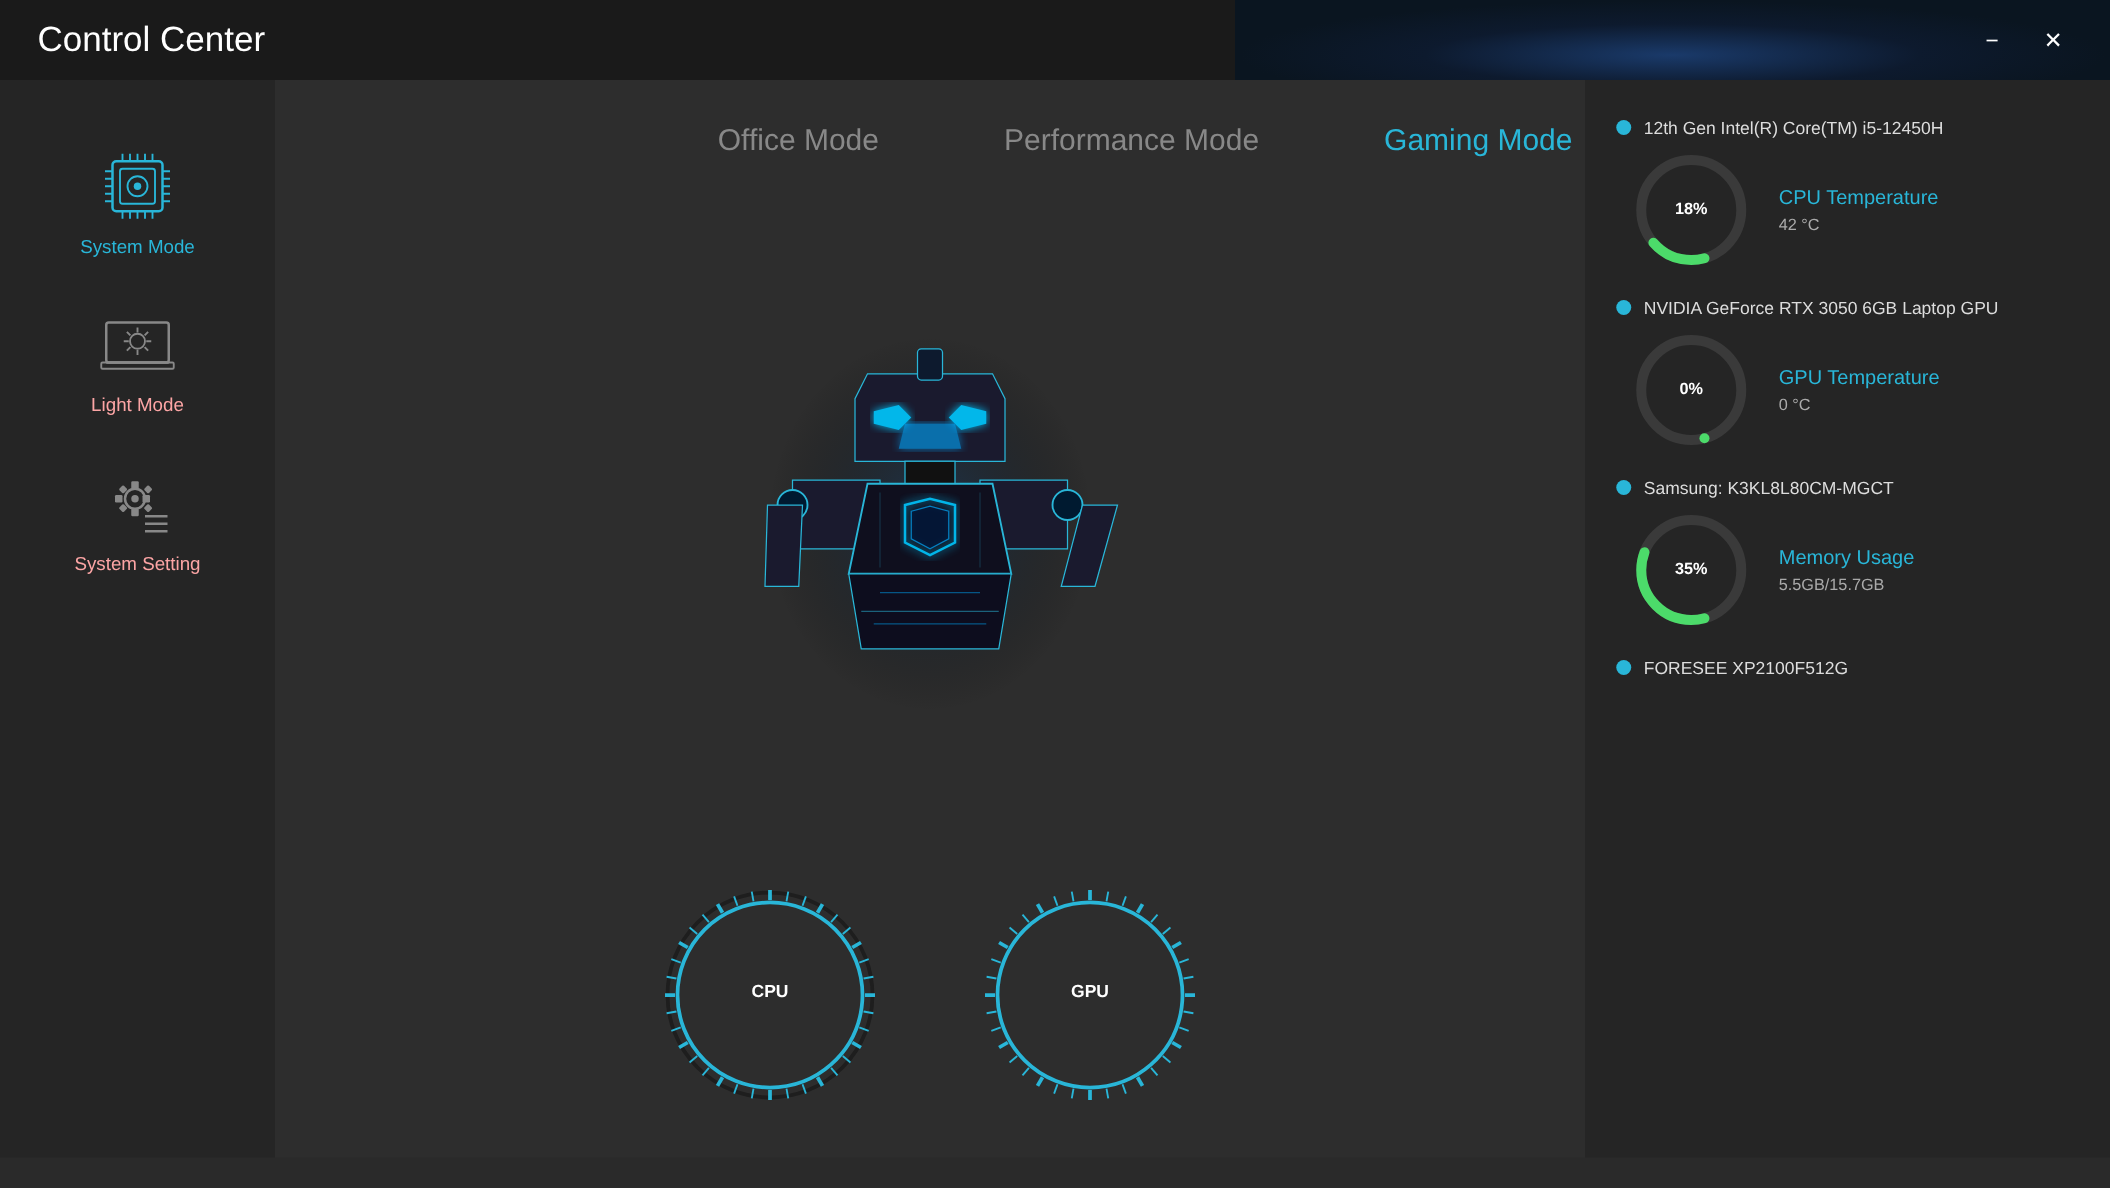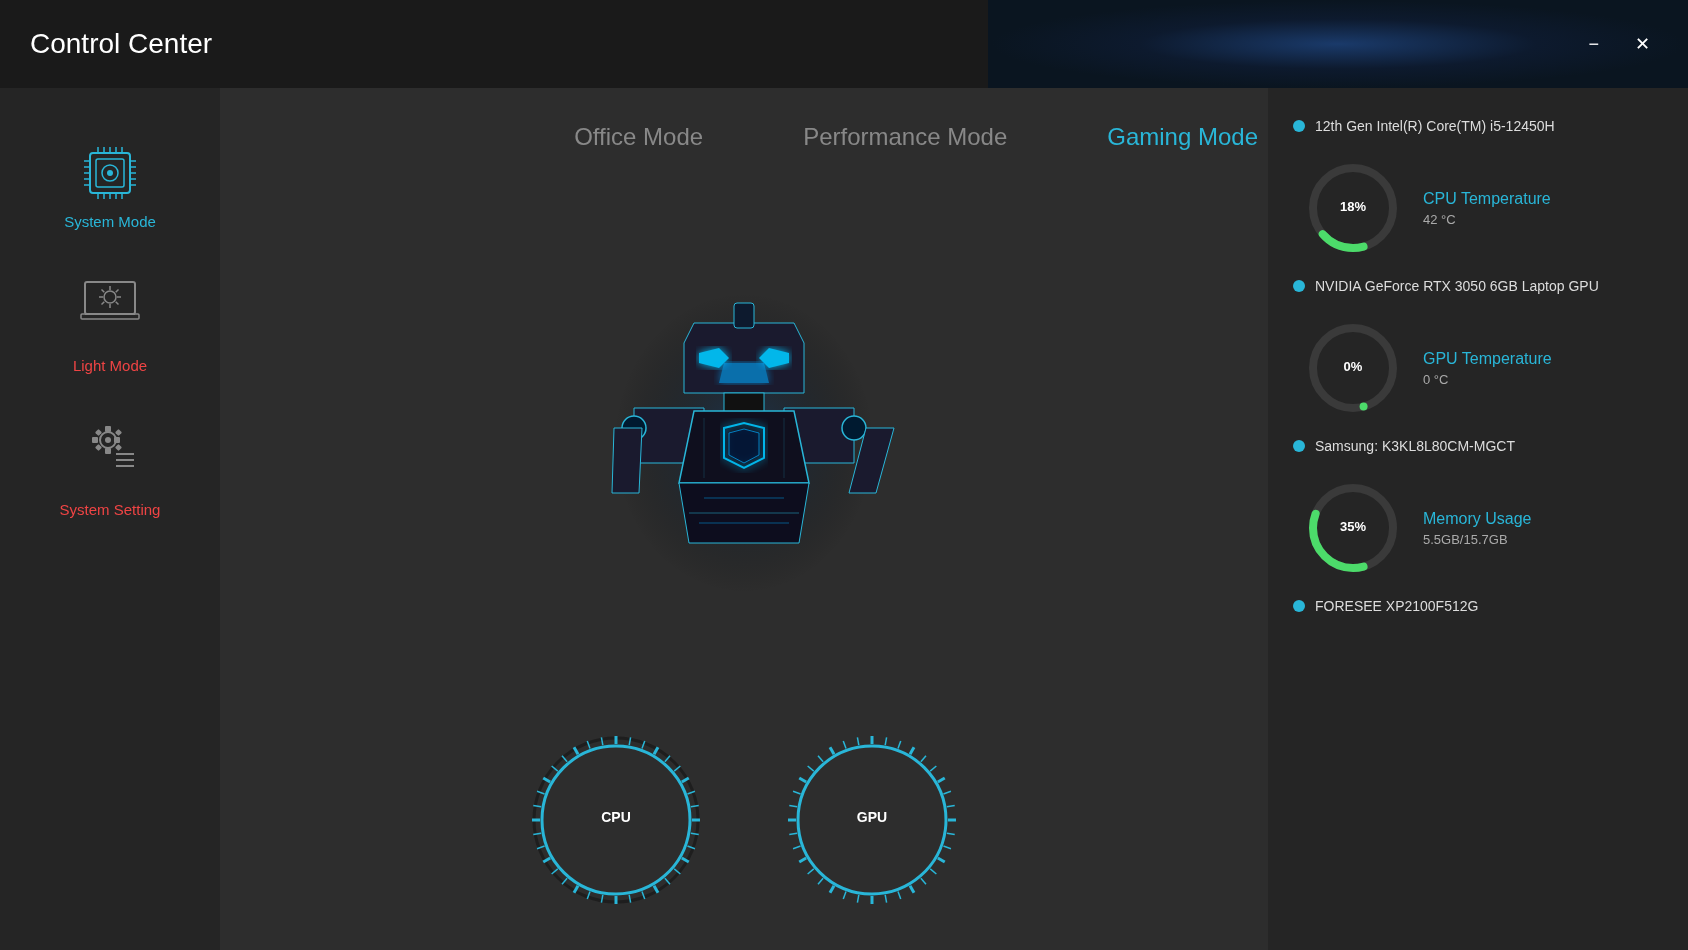--- a/index.html
+++ b/index.html
@@ -7,21 +7,21 @@
       width: 1688px;
       height: 950px;
       background: #2a2a2a;
       font-family: 'Segoe UI', Arial, sans-serif;
       overflow: hidden;
       color: #fff;
     }
 
     
     .titlebar {
-      height: 88px;
+      height: 64px;
       background: linear-gradient(to right, #1a1a1a 60%, #0d1a2e 100%);
       display: flex;
       align-items: center;
       justify-content: space-between;
       padding: 0 30px;
       position: relative;
       overflow: hidden;
     }
     .titlebar::after {
       content: '';
@@ -79,21 +79,21 @@
       width: 100%;
       cursor: pointer;
       border-radius: 8px;
     }
     .sidebar-item .icon-svg { width: 60px; height: 60px; }
     .sidebar-item .label {
       font-size: 15px;
       color: #29b6d8;
       text-align: center;
     }
-    .sidebar-item .label.gray { color: #ef4444; margin-top: 17px; }
+    .sidebar-item .label.gray { color: #fca5a5; }
 
     
     .center {
       flex: 1;
       display: flex;
       flex-direction: column;
       background: #2d2d2d;
       position: relative;
     }
     .mode-tabs {
@@ -143,21 +143,21 @@
       background: #252525;
       padding: 30px 25px;
       display: flex;
       flex-direction: column;
       gap: 20px;
       flex-shrink: 0;
     }
     .device-section {
       display: flex;
       flex-direction: column;
-      gap: 24px;
+      gap: 8px;
     }
     .device-header {
       display: flex;
       align-items: center;
       gap: 10px;
       font-size: 14px;
       color: #ddd;
     }
     .device-dot {
       width: 12px;

